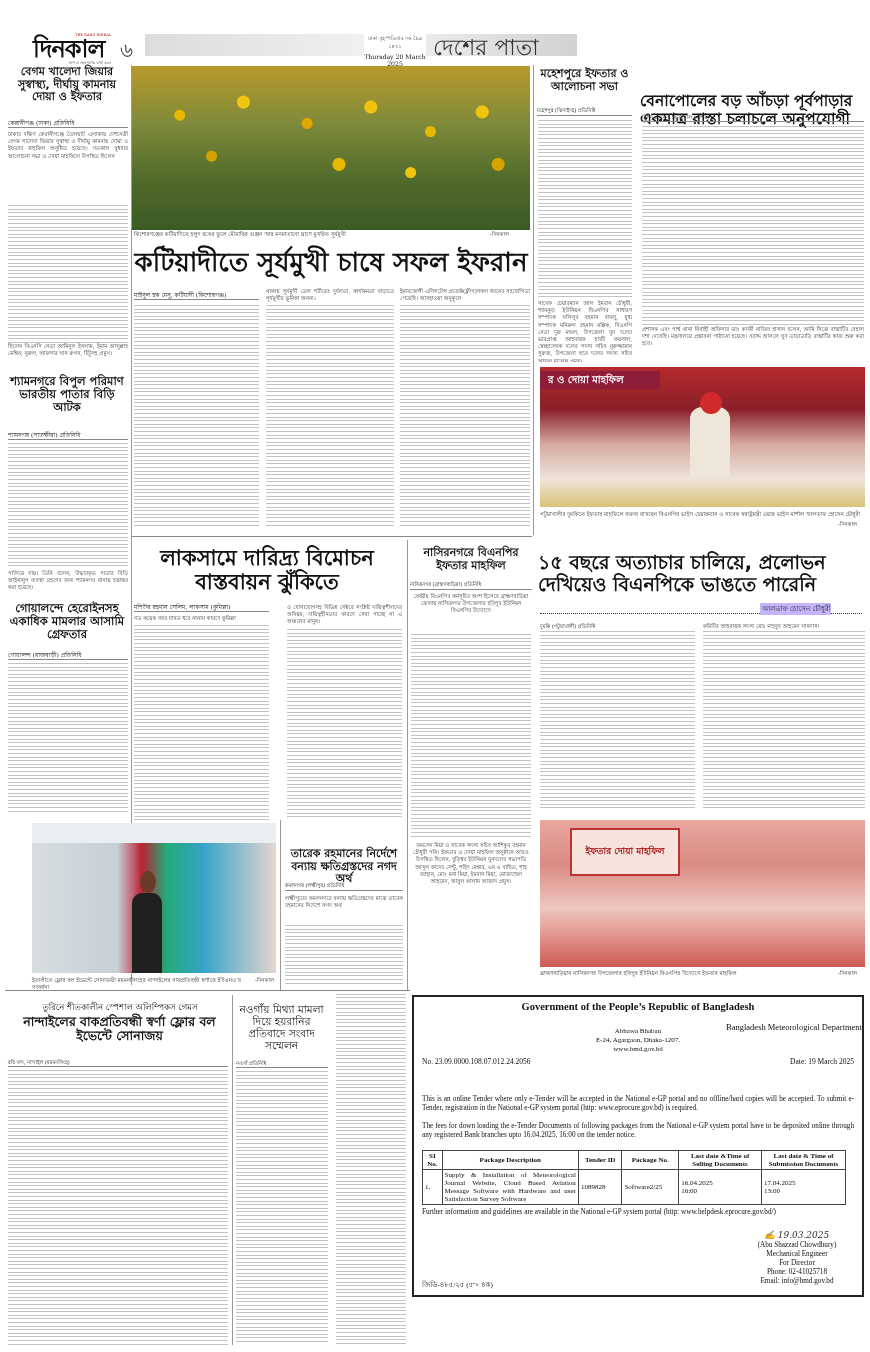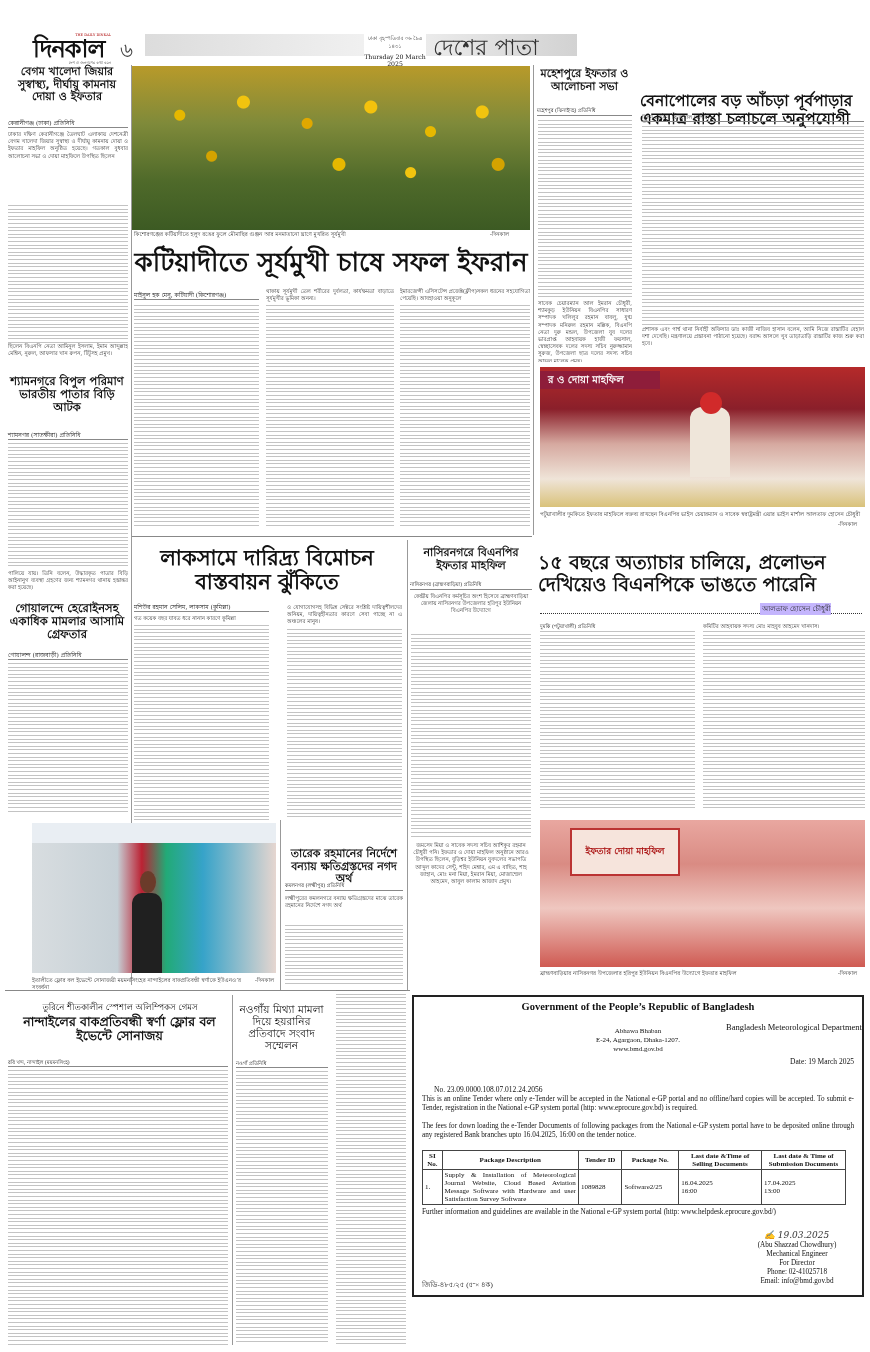--- a/index.html
+++ b/index.html
@@ -18,21 +18,21 @@
   .body-text { font-size: 5.4px; line-height: 7.2px; color: #333; text-align: justify; overflow: hidden; }
   .caption { font-size: 5.5px; color: #333; line-height: 7px; }
   .rule { background: #888; height: 1px; }
   .vrule { background: #999; width: 1px; }
   .photo { overflow: hidden; }
   .text-lines { background: repeating-linear-gradient(180deg, #7a7a7a 0px, #7a7a7a 1px, transparent 1px, transparent 3.6px); opacity: 0.45; }
   .tender { left: 412px; top: 995px; width: 452px; height: 302px; border: 2px solid #222; background: #fff; font-family: "Liberation Serif", "DejaVu Serif", serif; color: #111; }
   .tender .t-gov { position: absolute; left: 0; right: 0; top: 4px; text-align: center; font-weight: bold; font-size: 10.5px; }
   .tender .t-dept { position: absolute; left: 0; right: 0; top: 18px; text-align: right; font-size: 8.5px; margin-top: 7px; }
   .tender .t-line { position: absolute; left: 0; right: 0; text-align: center; font-size: 7px; }
-  .tender .t-no { position: absolute; left: 20px; top: 60px; font-size: 7.5px; margin-top: 28px; }
+  .tender .t-no { position: absolute; left: 8px; top: 60px; font-size: 7.5px; }
   .tender .t-date { position: absolute; right: 8px; top: 60px; font-size: 7.5px; margin-left: 19px; }
   .tender .t-title { position: absolute; left: 0; right: 0; top: 66px; text-align: center; font-weight: bold; font-size: 20px; }
   .tender .t-para { position: absolute; left: 8px; right: 8px; font-size: 7.2px; line-height: 8.6px; text-align: justify; }
   .tender table { position: absolute; left: 8px; top: 153px; width: 424px; border-collapse: collapse; font-size: 7px; }
   .tender th { border: 1px solid #444; font-weight: bold; padding: 1px 2px; text-align: center; line-height: 8px; }
   .tender td { border: 1px solid #444; padding: 1px 2px; vertical-align: middle; line-height: 8px; }
   .tender .t-sign { position: absolute; right: 10px; top: 234px; width: 110px; text-align: center; font-size: 7.2px; line-height: 9px; }
   .tender .t-code { position: absolute; left: 8px; top: 282px; font-size: 7px; }
   .sig-mark { font-family: "DejaVu Serif", serif; font-style: italic; font-size: 9px; color: #333; }
 </style>

